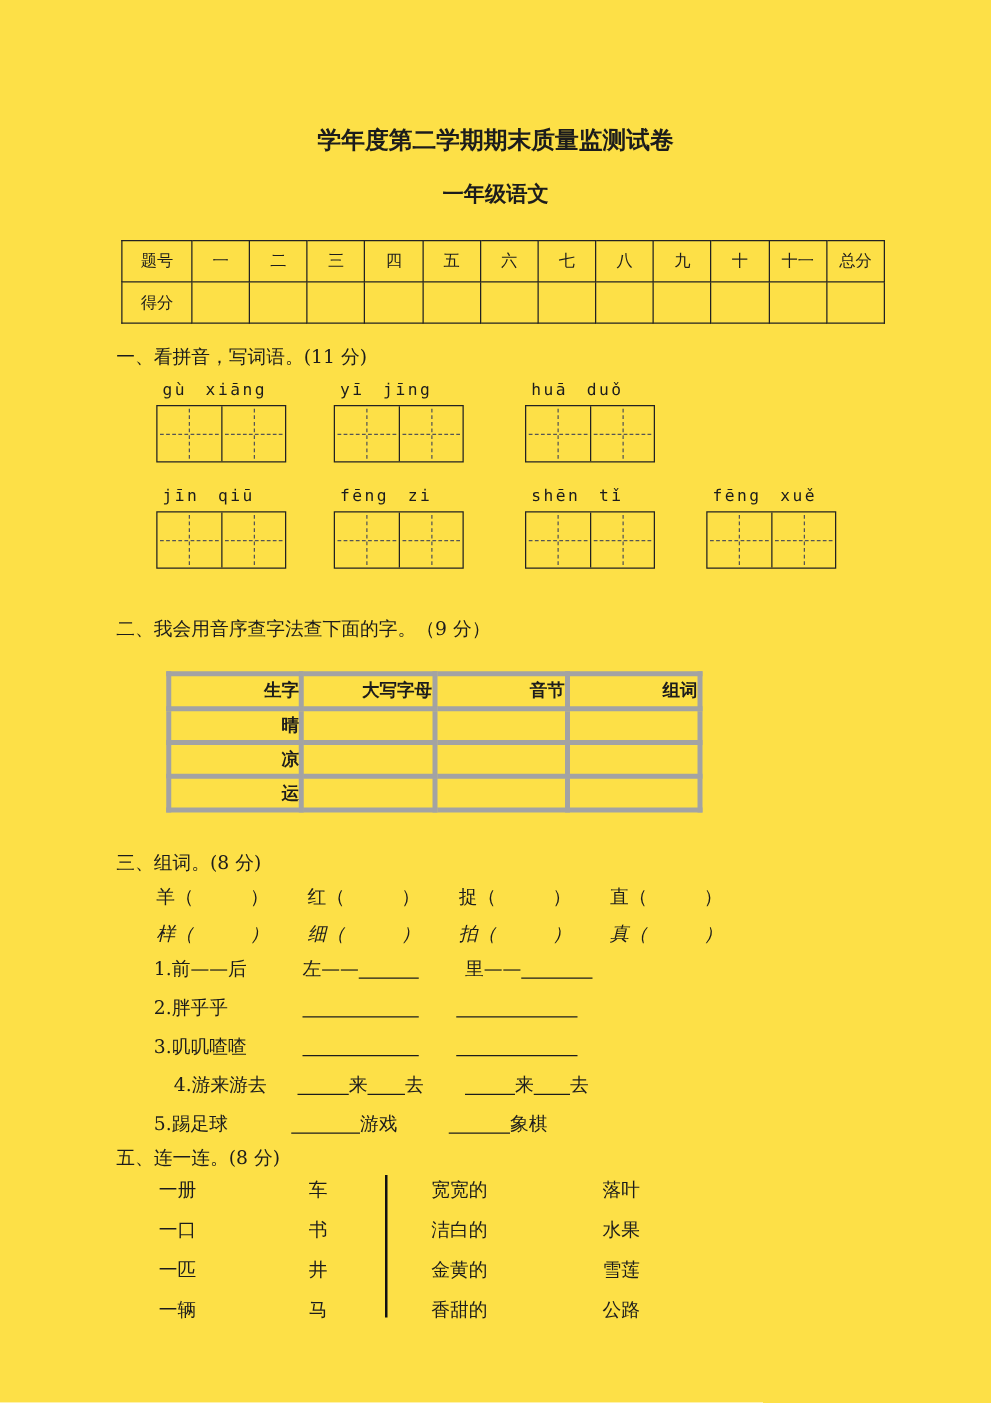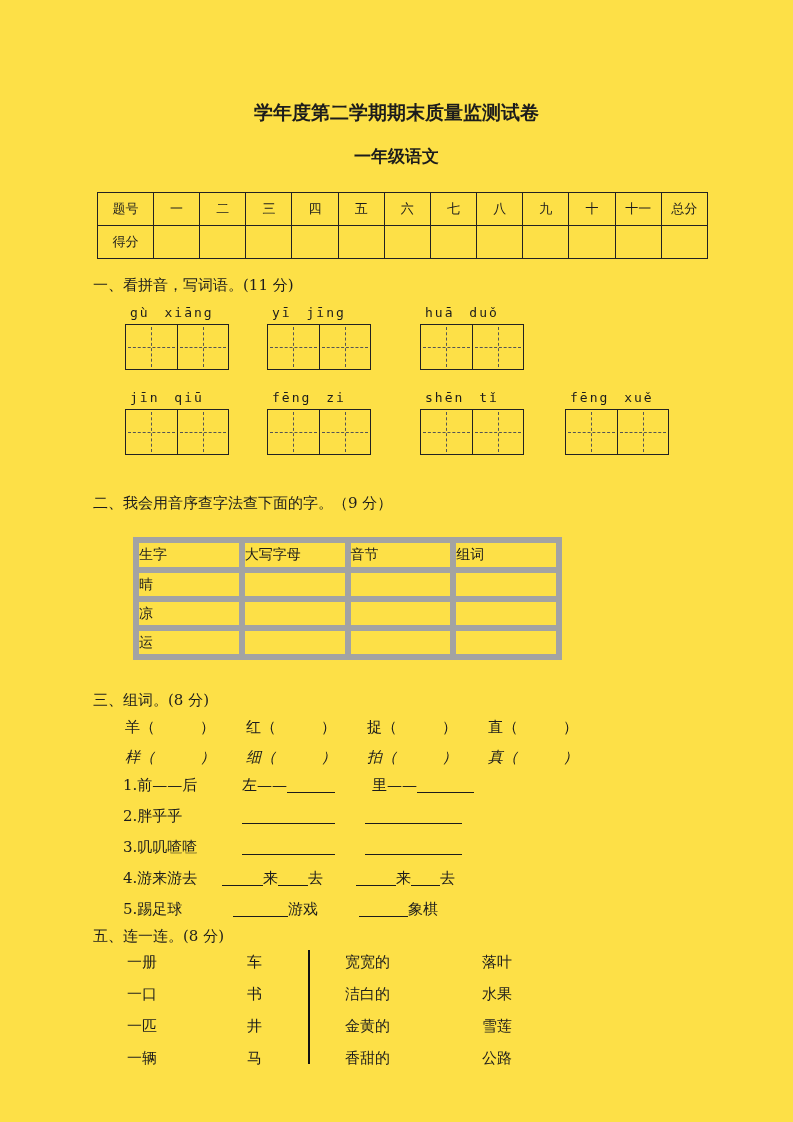--- a/index.html
+++ b/index.html
@@ -35,35 +35,35 @@
     white-space:nowrap; margin:0 0 3px 5px; line-height:16px;
   }
   .pgrid { display:flex; width:104px; height:46px; border:1.5px solid #222; box-sizing:border-box; }
   .pcell { flex:1; position:relative; }
   .pcell + .pcell { border-left:1.5px solid #222; }
   .pcell::before { content:""; position:absolute; left:50%; top:2px; bottom:2px; border-left:1px dashed #555; }
   .pcell::after  { content:""; position:absolute; top:50%; left:2px; right:2px; border-top:1px dashed #555; }
 
   
   .lookup-table { border-collapse:collapse; table-layout:fixed; width:429px; margin:24px 0 0 133px; font-size:14px; }
-  .lookup-table td { border:6px solid #a3a3a3; height:23px; padding:0; text-align:left; }
+  .lookup-table td { border:4px solid #a3a3a3; height:23px; padding:0; text-align:right;font-weight:bold; }
   .lookup-table tr.hd td { height:24px; }
 
   
   .s3row { margin-left:125px; font-size:15px; line-height:22px; white-space:nowrap; }
   .s3r1 { margin-top:6px; }
   .s3r2 { margin-top:8px;font-style:italic; }
   .s3entry { display:inline-block; width:121px; }
 
   
   .s4item { margin-left:123px; font-size:15px; line-height:20px; white-space:nowrap; }
   .s4i1 { margin-top:7px; }
   .s4item + .s4item { margin-top:11px; }
   .s4label { display:inline-block; width:119px; }
-  .s4label.sm { width:99px; }
+  .s4label.sm { width:99px;margin-left:16px; }
   .s4label.md { width:110px; }
   .blank { display:inline-block; height:14px; border-bottom:1px solid #1c1c1c; vertical-align:-3px; }
   .w29{width:29px}.w30{width:30px}.w40{width:40px}.w41{width:41px}.w48{width:48px}
   .w49{width:49px}.w55{width:55px}.w57{width:57px}.w93{width:93px}.w97{width:97px}
   .ml30{margin-left:30px}.ml33{margin-left:33px}.ml37{margin-left:37px}.ml41{margin-left:41px}
 
   
   .s5body { position:relative; }
   .s5divider { position:absolute; left:308px; top:-2px; width:2px; height:114px; background:#111; }
   .s5row { display:flex; margin-left:127px; font-size:15px; line-height:20px; }

